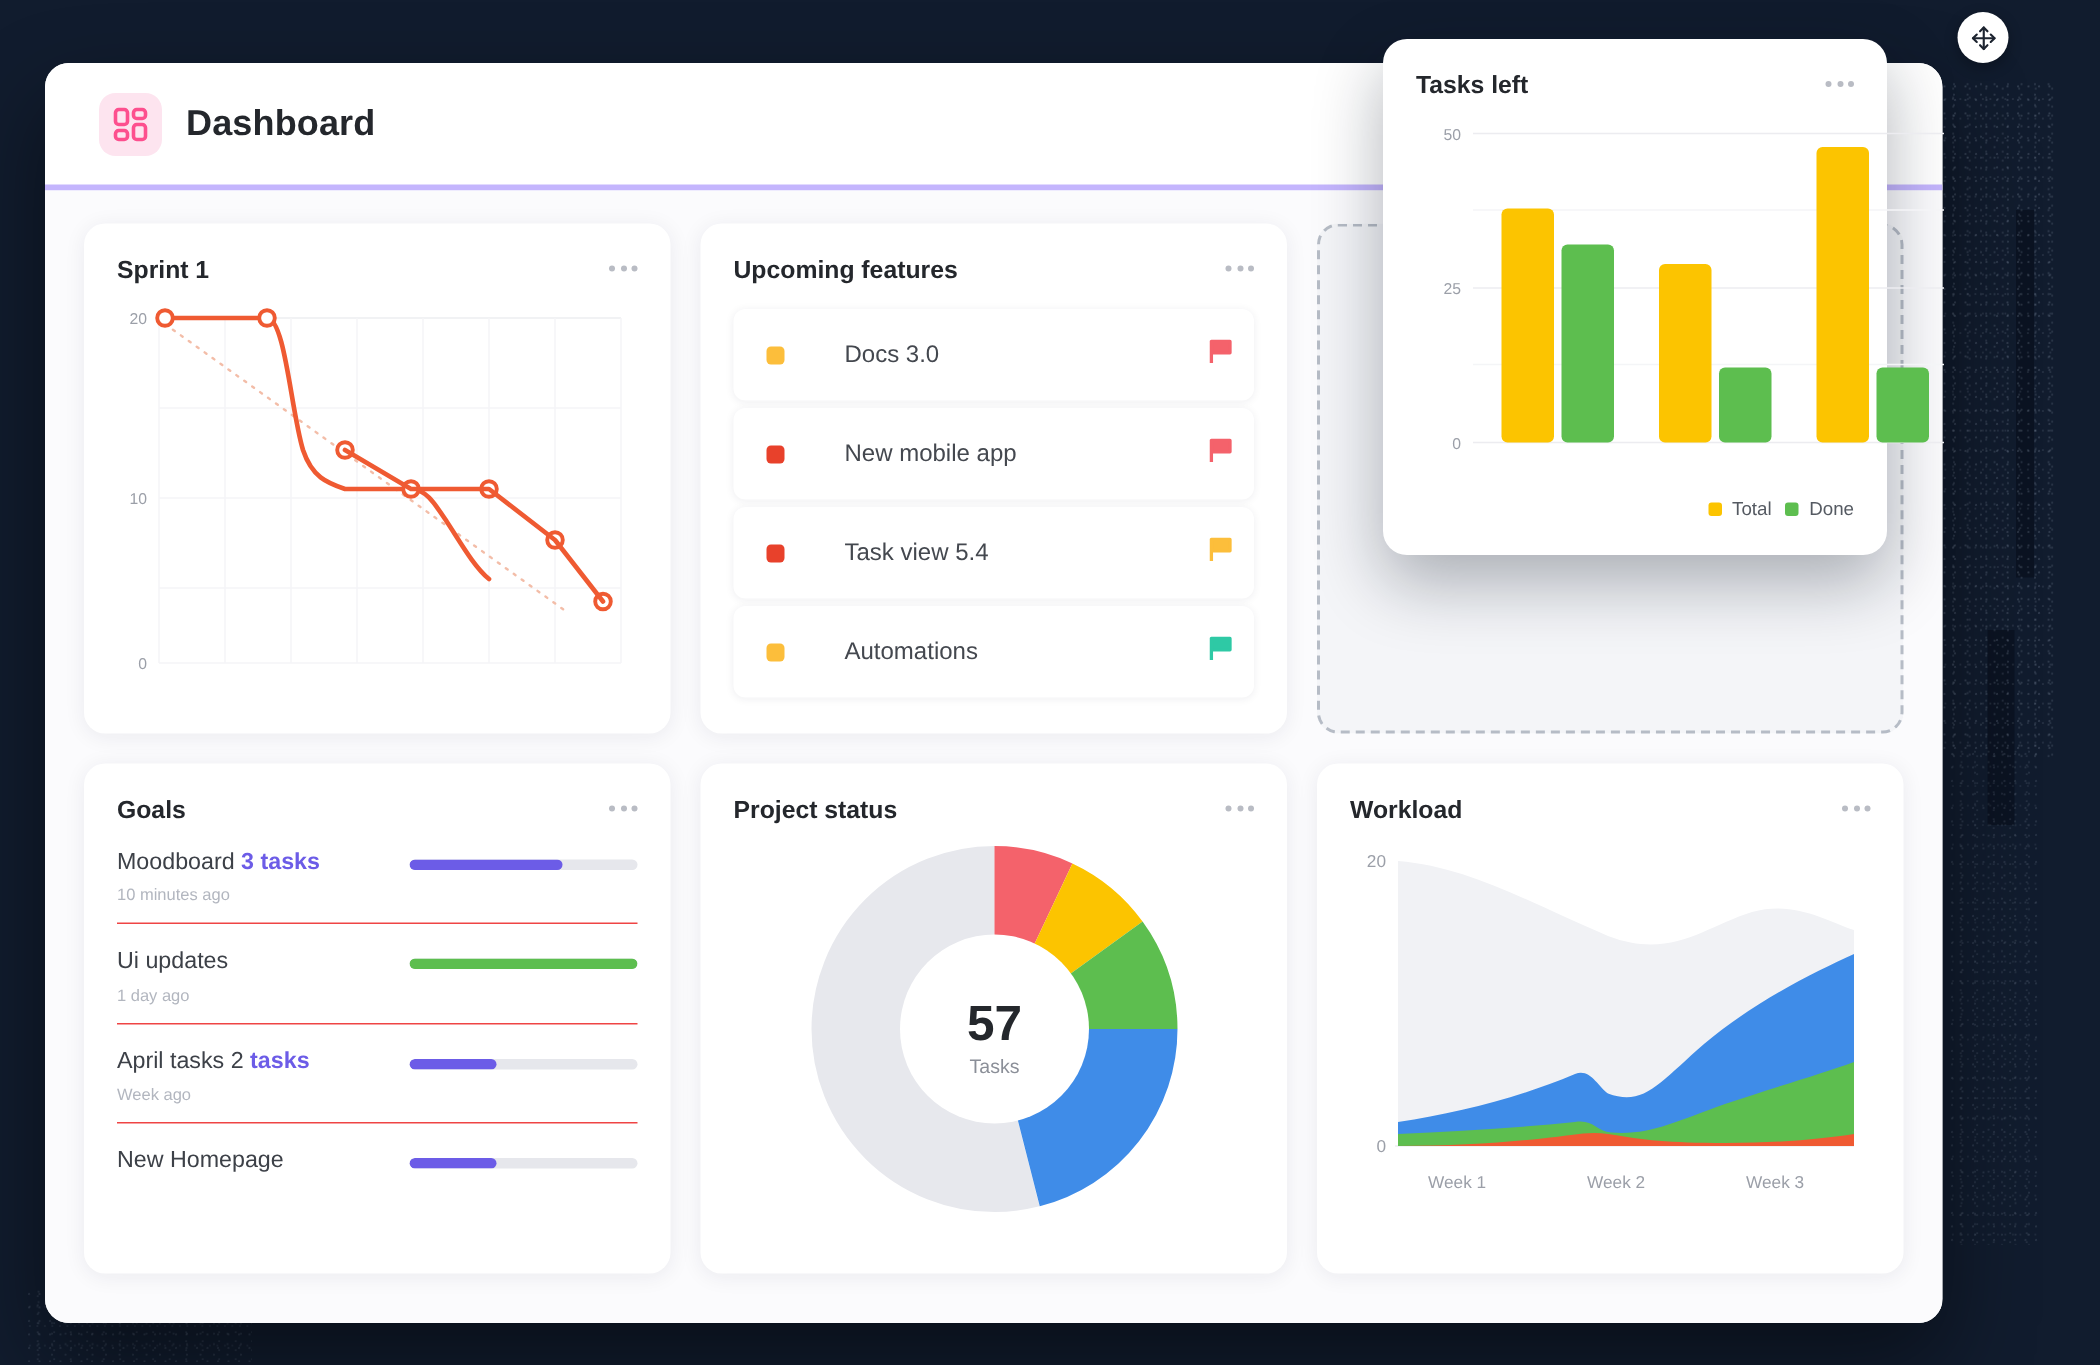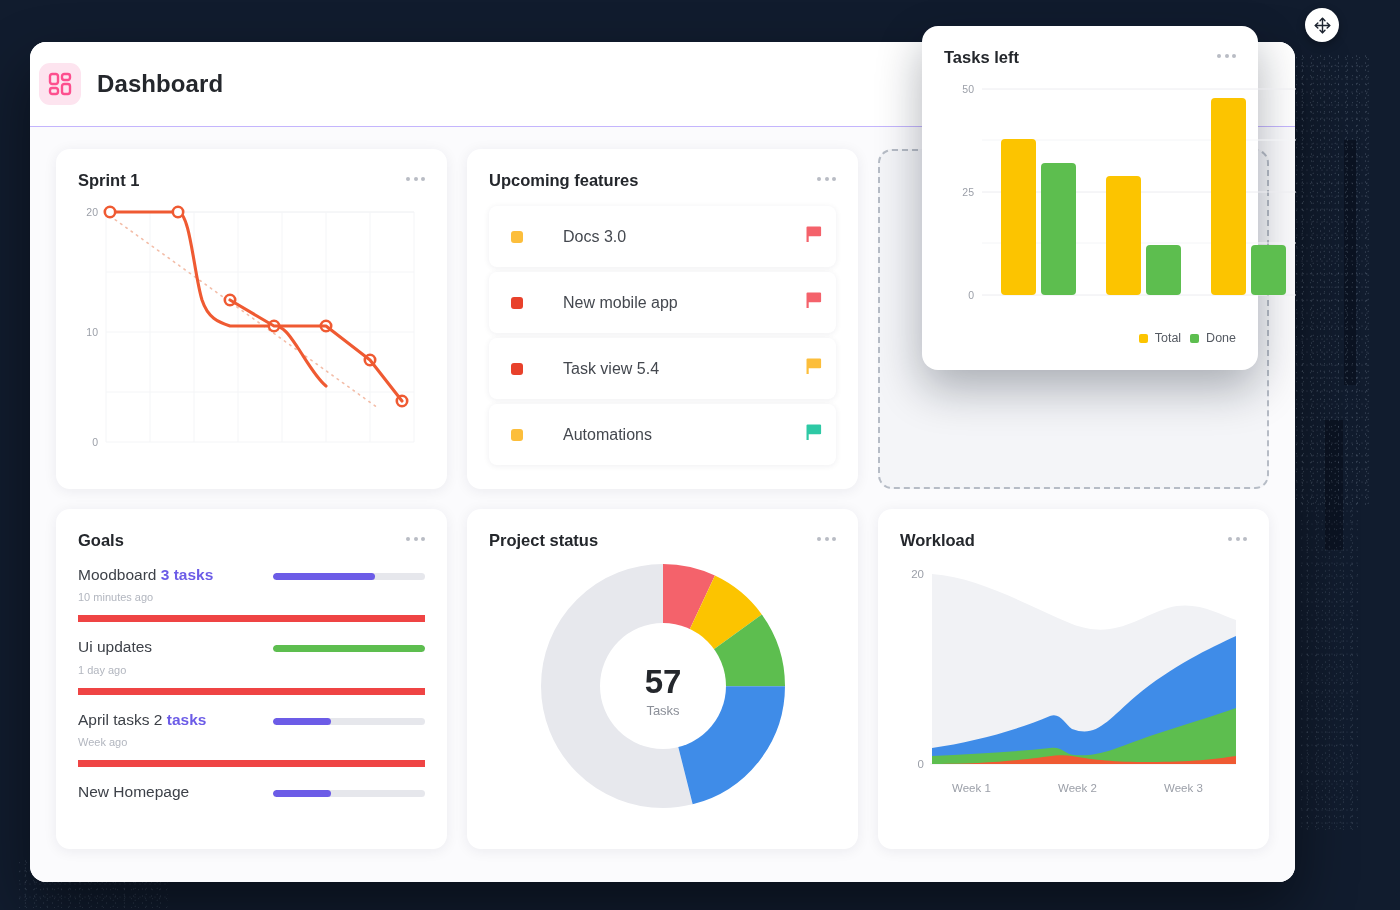--- a/index.html
+++ b/index.html
@@ -34,21 +34,21 @@
   
   #panel {
     position: absolute; left: 30px; top: 42px;
     width: 1265px; height: 840px;
     background: #ffffff; border-radius: 16px;
     box-shadow: 0 26px 60px rgba(0,0,0,.45);
     overflow: hidden;
   }
   #panel-header {
     height: 85px; display: flex; align-items: center;
-    padding-left: 9px; border-bottom: 1px solid #c4b5fd;
+    padding-left: 36px; border-bottom: 4px solid #c4b5fd;
     background: #fff;
   }
   #brand-icon {
     width: 42px; height: 42px; border-radius: 11px;
     background: #fde4ef; display: flex; align-items: center; justify-content: center;
     margin-right: 16px; flex: none;
   }
   #brand-icon svg { display: block; }
   #page-title { font-size: 24px; font-weight: 700; color: #24272c; letter-spacing: .1px; }
 
@@ -83,21 +83,21 @@
   .feature-dot { width: 12px; height: 12px; border-radius: 3px; flex: none; }
   .feature-name { flex: 1; margin-left: 40px; font-size: 16px; color: #44484f; }
   .flag { flex: none; }
 
   
   #drop-zone {
     border: 2px dashed #b6bcc6; border-radius: 14px; background: #f4f5f8;
   }
 
   
-  .goal-row { padding: 15px 0 12px 0; border-bottom: 7px solid #ef4444; display: flex; align-items: flex-start; }
+  .goal-row { padding: 15px 0 12px 0; border-bottom: 1px solid #ef4444; display: flex; align-items: flex-start; }
   .goal-row:last-child { border-bottom: none; }
   .goal-left { width: 195px; flex: none; }
   .goal-name { font-size: 15.5px; color: #3d4148; line-height: 1.25; }
   .goal-count { font-weight: 700; color: #6c5ce7; }
   .goal-time { font-size: 11px; color: #b2b6bf; margin-top: 7px; }
   .goal-bar-wrap { flex: 1; margin-top: 8px; height: 7px; background: #e6e7ec; border-radius: 4px; overflow: hidden; }
   .goal-bar { height: 100%; border-radius: 4px; }
 
   
   #donut-wrap { display: flex; align-items: flex-end; justify-content: center; height: 255px; margin-top: 4px; }

